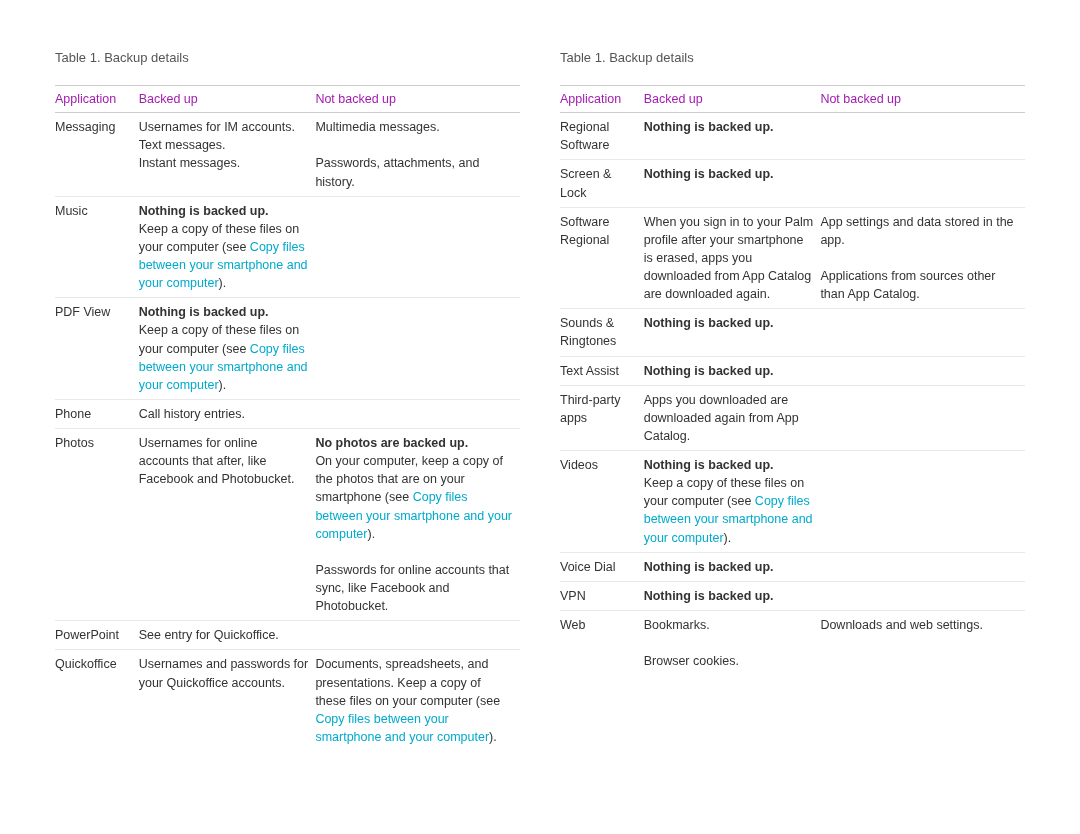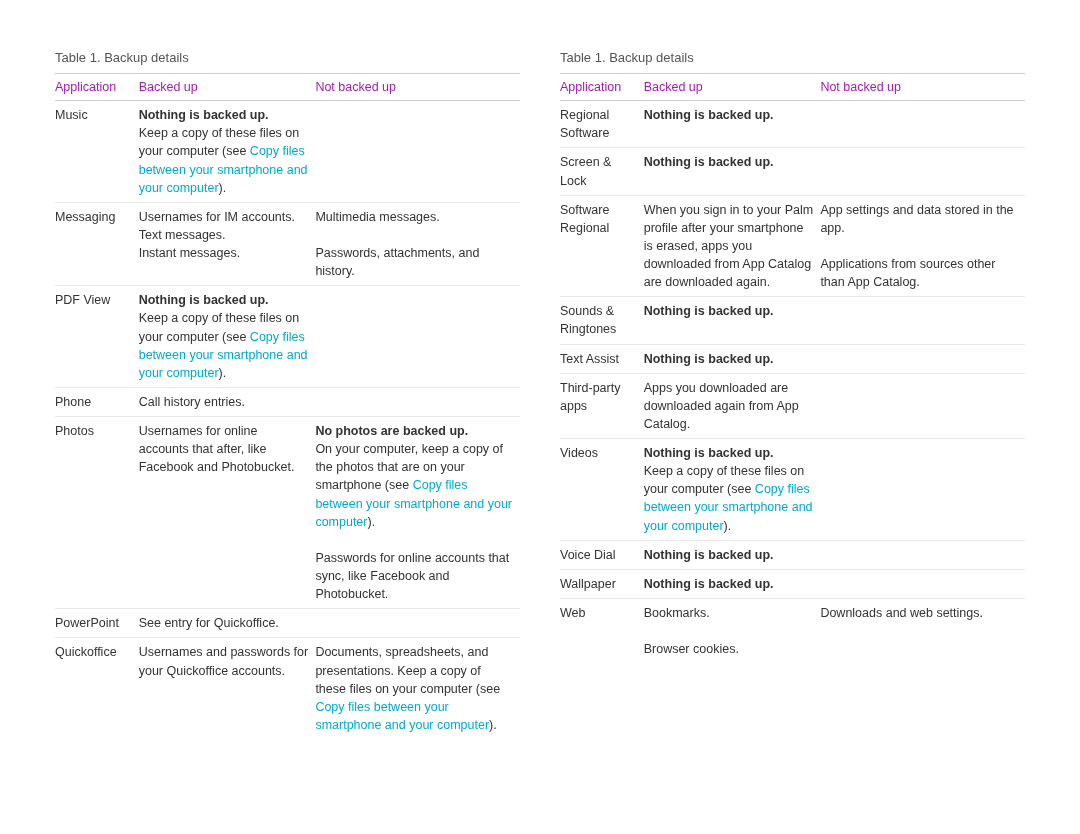--- a/index.html
+++ b/index.html
@@ -20,21 +20,21 @@
       gap: 40px;
     }
 
     .column {
       flex: 1;
     }
 
     .table-title {
       font-size: 13px;
       color: #555;
-      margin-bottom: 8px;
+      margin-bottom: 20px;
     }
 
     table {
       width: 100%;
       border-collapse: collapse;
       font-size: 12.5px;
       line-height: 1.45;
     }
 
     thead tr {
@@ -78,39 +78,39 @@
       <thead>
         <tr>
           <th class="col-app">Application</th>
           <th class="col-backed">Backed up</th>
           <th class="col-notbacked">Not backed up</th>
         </tr>
       </thead>
       <tbody>
 
         <tr>
-          <td>Music</td>
-          <td>
-            <span class="bold">Nothing is backed up.</span><br>
-            Keep a copy of these files on your computer (see <a class="link" href="#">Copy files between your smartphone and your computer</a>).
-          </td>
-          <td></td>
-        </tr>
-
-        <tr>
           <td>Messaging</td>
           <td>
             Usernames for IM accounts.<br>
             Text messages.<br>
             Instant messages.
           </td>
           <td>
             Multimedia messages.<br><br>
             Passwords, attachments, and history.
           </td>
+        </tr>
+
+        <tr>
+          <td>Music</td>
+          <td>
+            <span class="bold">Nothing is backed up.</span><br>
+            Keep a copy of these files on your computer (see <a class="link" href="#">Copy files between your smartphone and your computer</a>).
+          </td>
+          <td></td>
         </tr>
 
         <tr>
           <td>PDF View</td>
           <td>
             <span class="bold">Nothing is backed up.</span><br>
             Keep a copy of these files on your computer (see <a class="link" href="#">Copy files between your smartphone and your computer</a>).
           </td>
           <td></td>
         </tr>
@@ -216,26 +216,26 @@
           </td>
           <td></td>
         </tr>
 
         <tr>
           <td>Voice Dial</td>
           <td><span class="bold">Nothing is backed up.</span></td>
           <td></td>
         </tr>
 
-
-        <tr>
-          <td>Wallpaper</td>
-          <td><span class="bold">Nothing is backed up.</span></td>
-          <td></td>
-        </tr>
+        <tr>
+          <td>VPN</td>
+          <td><span class="bold">Nothing is backed up.</span></td>
+          <td></td>
+        </tr>
+
 
         <tr>
           <td>Web</td>
           <td>
             Bookmarks.<br><br>
             Browser cookies.
           </td>
           <td>
             Downloads and web settings.
           </td>

